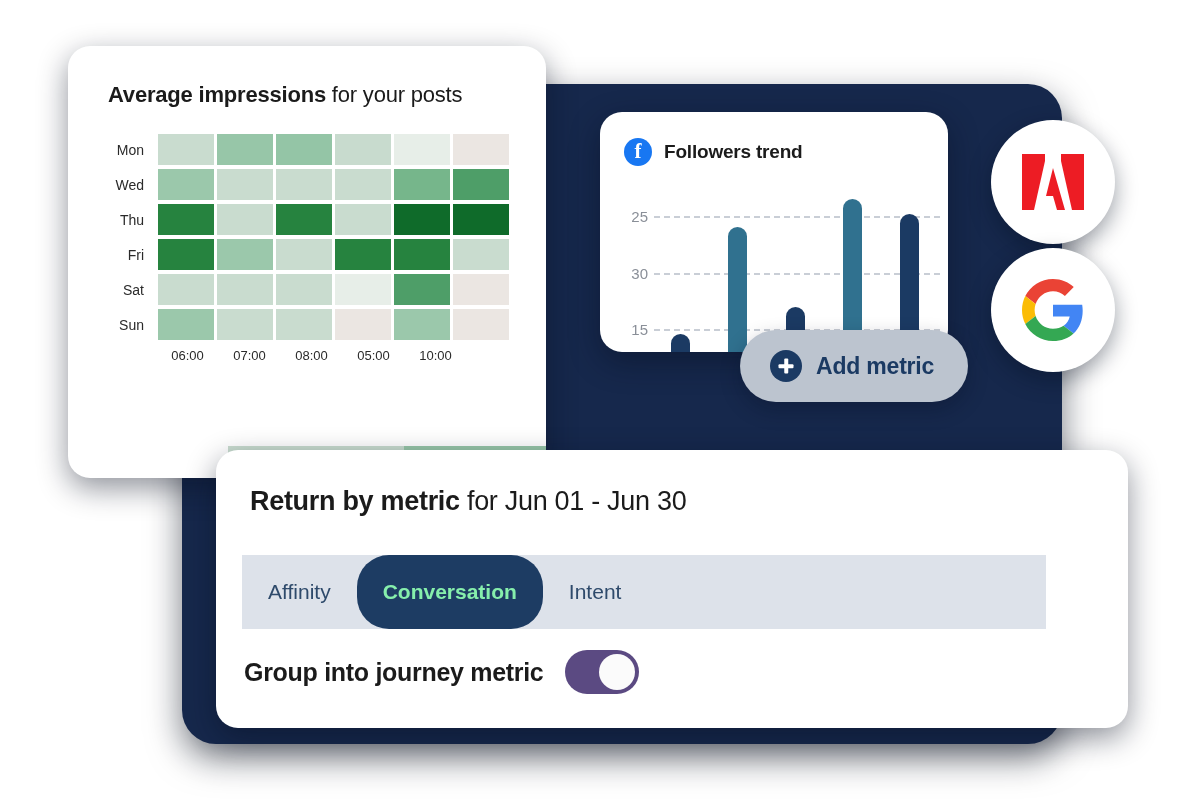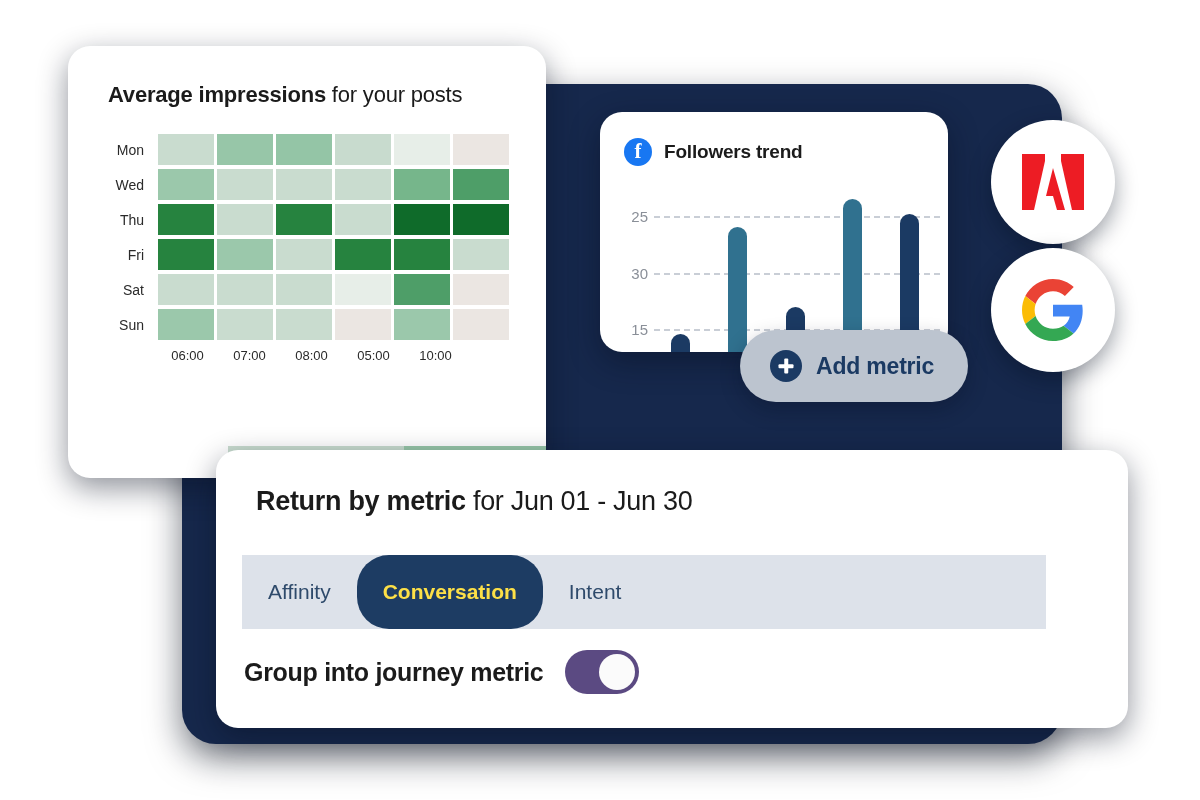--- a/index.html
+++ b/index.html
@@ -99,37 +99,37 @@
     position: absolute; border-radius: 50%; background: #fff;
     box-shadow: 0 8px 22px rgba(6,14,32,.4);
     display: flex; align-items: center; justify-content: center;
   }
   .badge-adobe { left: 991px; top: 120px; width: 124px; height: 124px; }
   .badge-google { left: 991px; top: 248px; width: 124px; height: 124px; }
 
   
   .ret-card { left: 216px; top: 450px; width: 912px; height: 278px; overflow: hidden; }
   .ret-title {
-    position: absolute; left: 40px; top: 36px;
+    position: absolute; left: 34px; top: 36px;
     font-size: 27px; color: #1b1b1b; letter-spacing: -.3px; white-space: nowrap;
   }
   .ret-title b { font-weight: 700; }
   .ret-title span { font-weight: 400; }
 
   .tabs {
     position: absolute; left: 26px; top: 105px;
     width: 804px; height: 74px;
     background: #dde2ea; display: flex; align-items: stretch;
   }
   .tab {
     display: flex; align-items: center; justify-content: center;
     padding: 0 26px; font-size: 21px; color: #2e4a6b; font-weight: 400;
     white-space: nowrap;
   }
-  .tab.active { background: #1d3c63; color: #fde047; font-weight: 700; border-radius: 32px; }
+  .tab.active { background: #1d3c63; color: #86efac; font-weight: 700; border-radius: 32px; }
 
   .toggle-row { position: absolute; left: 28px; top: 200px; display: flex; align-items: center; gap: 22px; }
   .toggle-label { font-size: 25px; font-weight: 700; color: #1b1b1b; letter-spacing: -.3px; }
   .toggle {
     width: 74px; height: 44px; border-radius: 22px; background: #5b4a82;
     position: relative; flex: 0 0 auto;
   }
   .toggle .knob {
     position: absolute; top: 4px; right: 4px;
     width: 36px; height: 36px; border-radius: 50%; background: #fbfbfb;

